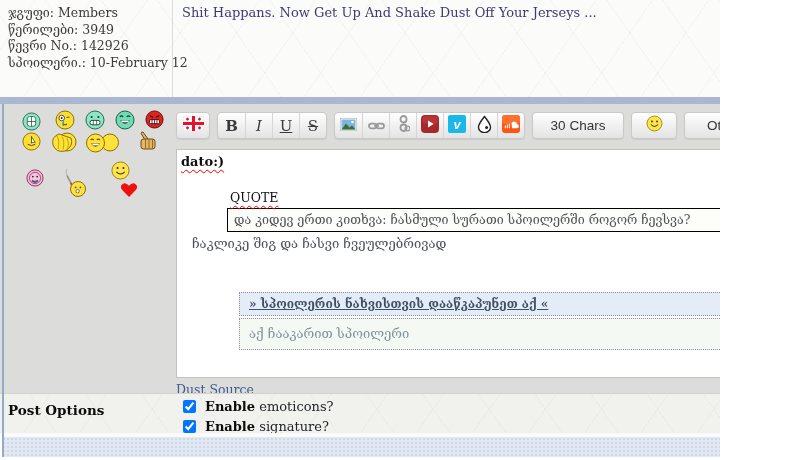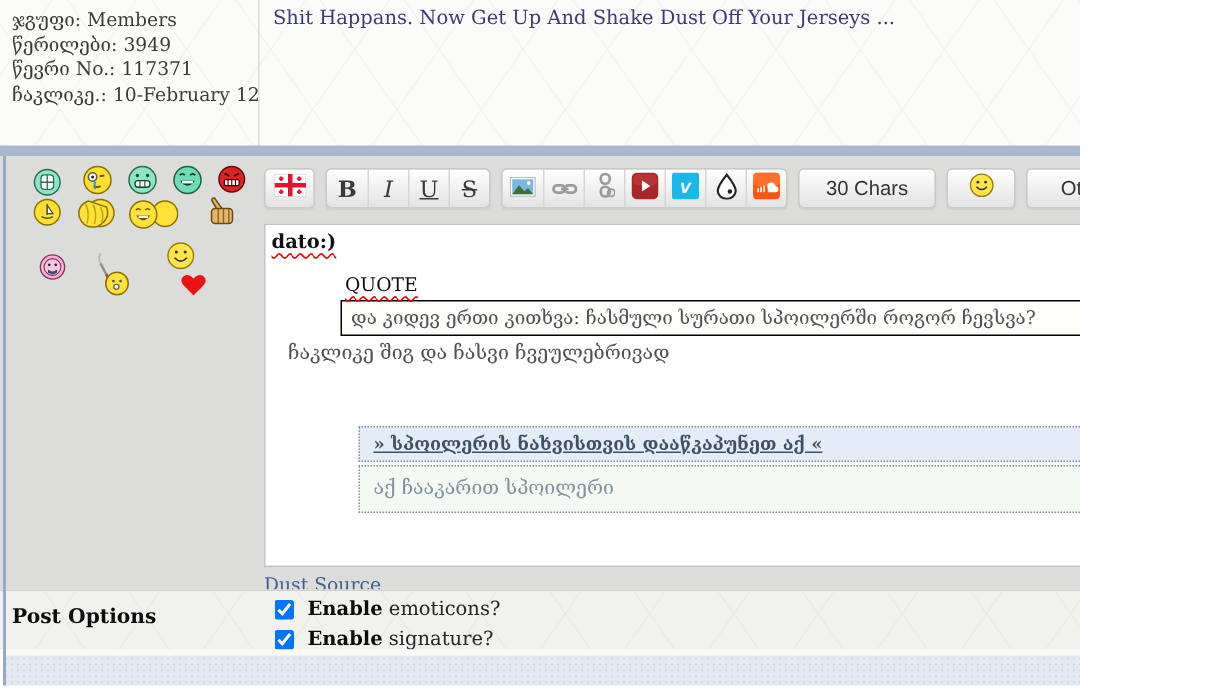--- a/index.html
+++ b/index.html
@@ -56,21 +56,21 @@
   
   .content {
     margin-top:7px; width:630px; height:229px; background:#fff;
     border:1px solid #c3c3c3; padding:3px 2px 0 3px; overflow:hidden;
     font-size:13px; color:#4c5257; cursor:text;
   }
   .squiggle {
     text-decoration-line:underline; text-decoration-style:wavy;
     text-decoration-color:#e00; text-decoration-thickness:1px; text-underline-offset:3px;
   }
-  .line1 { font-weight:bold; color:#101010; display:inline-block; margin:1px 0 0 1px; }
+  .line1 { font-weight:bold; color:#101010; display:inline-block; margin:1px 0 8px 1px; }
   .quote-label { font-weight:normal; color:#101010; display:inline-block; margin:13px 0 3px 50px; font-size:12.5px; }
   .quote-box {
     margin-left:47px; margin-right:1px; border:1px solid #000;
     background:#fdfdfa; padding:3px 6px 4px; font-size:12.5px; color:#4c5257;
   }
   .reply-line { margin-top:4px; margin-left:12px; }
   .spoiler { margin:41px 1px 0 59px; }
   .spoiler-header {
     border:1px dotted #8a9099; background:#e4ecf7; padding:4px 9px;
     font-size:12px; font-weight:bold; color:#3f5166; text-decoration:underline; cursor:pointer;
@@ -111,22 +111,22 @@
 </style>
 </head>
 <body>
 
 <div class="page">
 
   <div class="top-row">
     <div class="top-left">
       <div class="info-line"><span>ჯგუფი:</span> <span>Members</span></div>
       <div class="info-line"><span>წერილები:</span> <span>3949</span></div>
-      <div class="info-line"><span>წევრი No.:</span> <span>117371</span></div>
-      <div class="info-line"><span>ჩაკლიკე.:</span> <span>10-February 12</span></div>
+      <div class="info-line"><span>წევრი No.:</span> <span>142926</span></div>
+      <div class="info-line"><span>სპოილერი.:</span> <span>10-February 12</span></div>
     </div>
     <div class="top-right">
       <div class="thread-title">Shit Happans. Now Get Up And Shake Dust Off Your Jerseys ...</div>
     </div>
   </div>
 
   <div class="band"></div>
   <div class="left-edge"></div>
 
   <div class="main">

